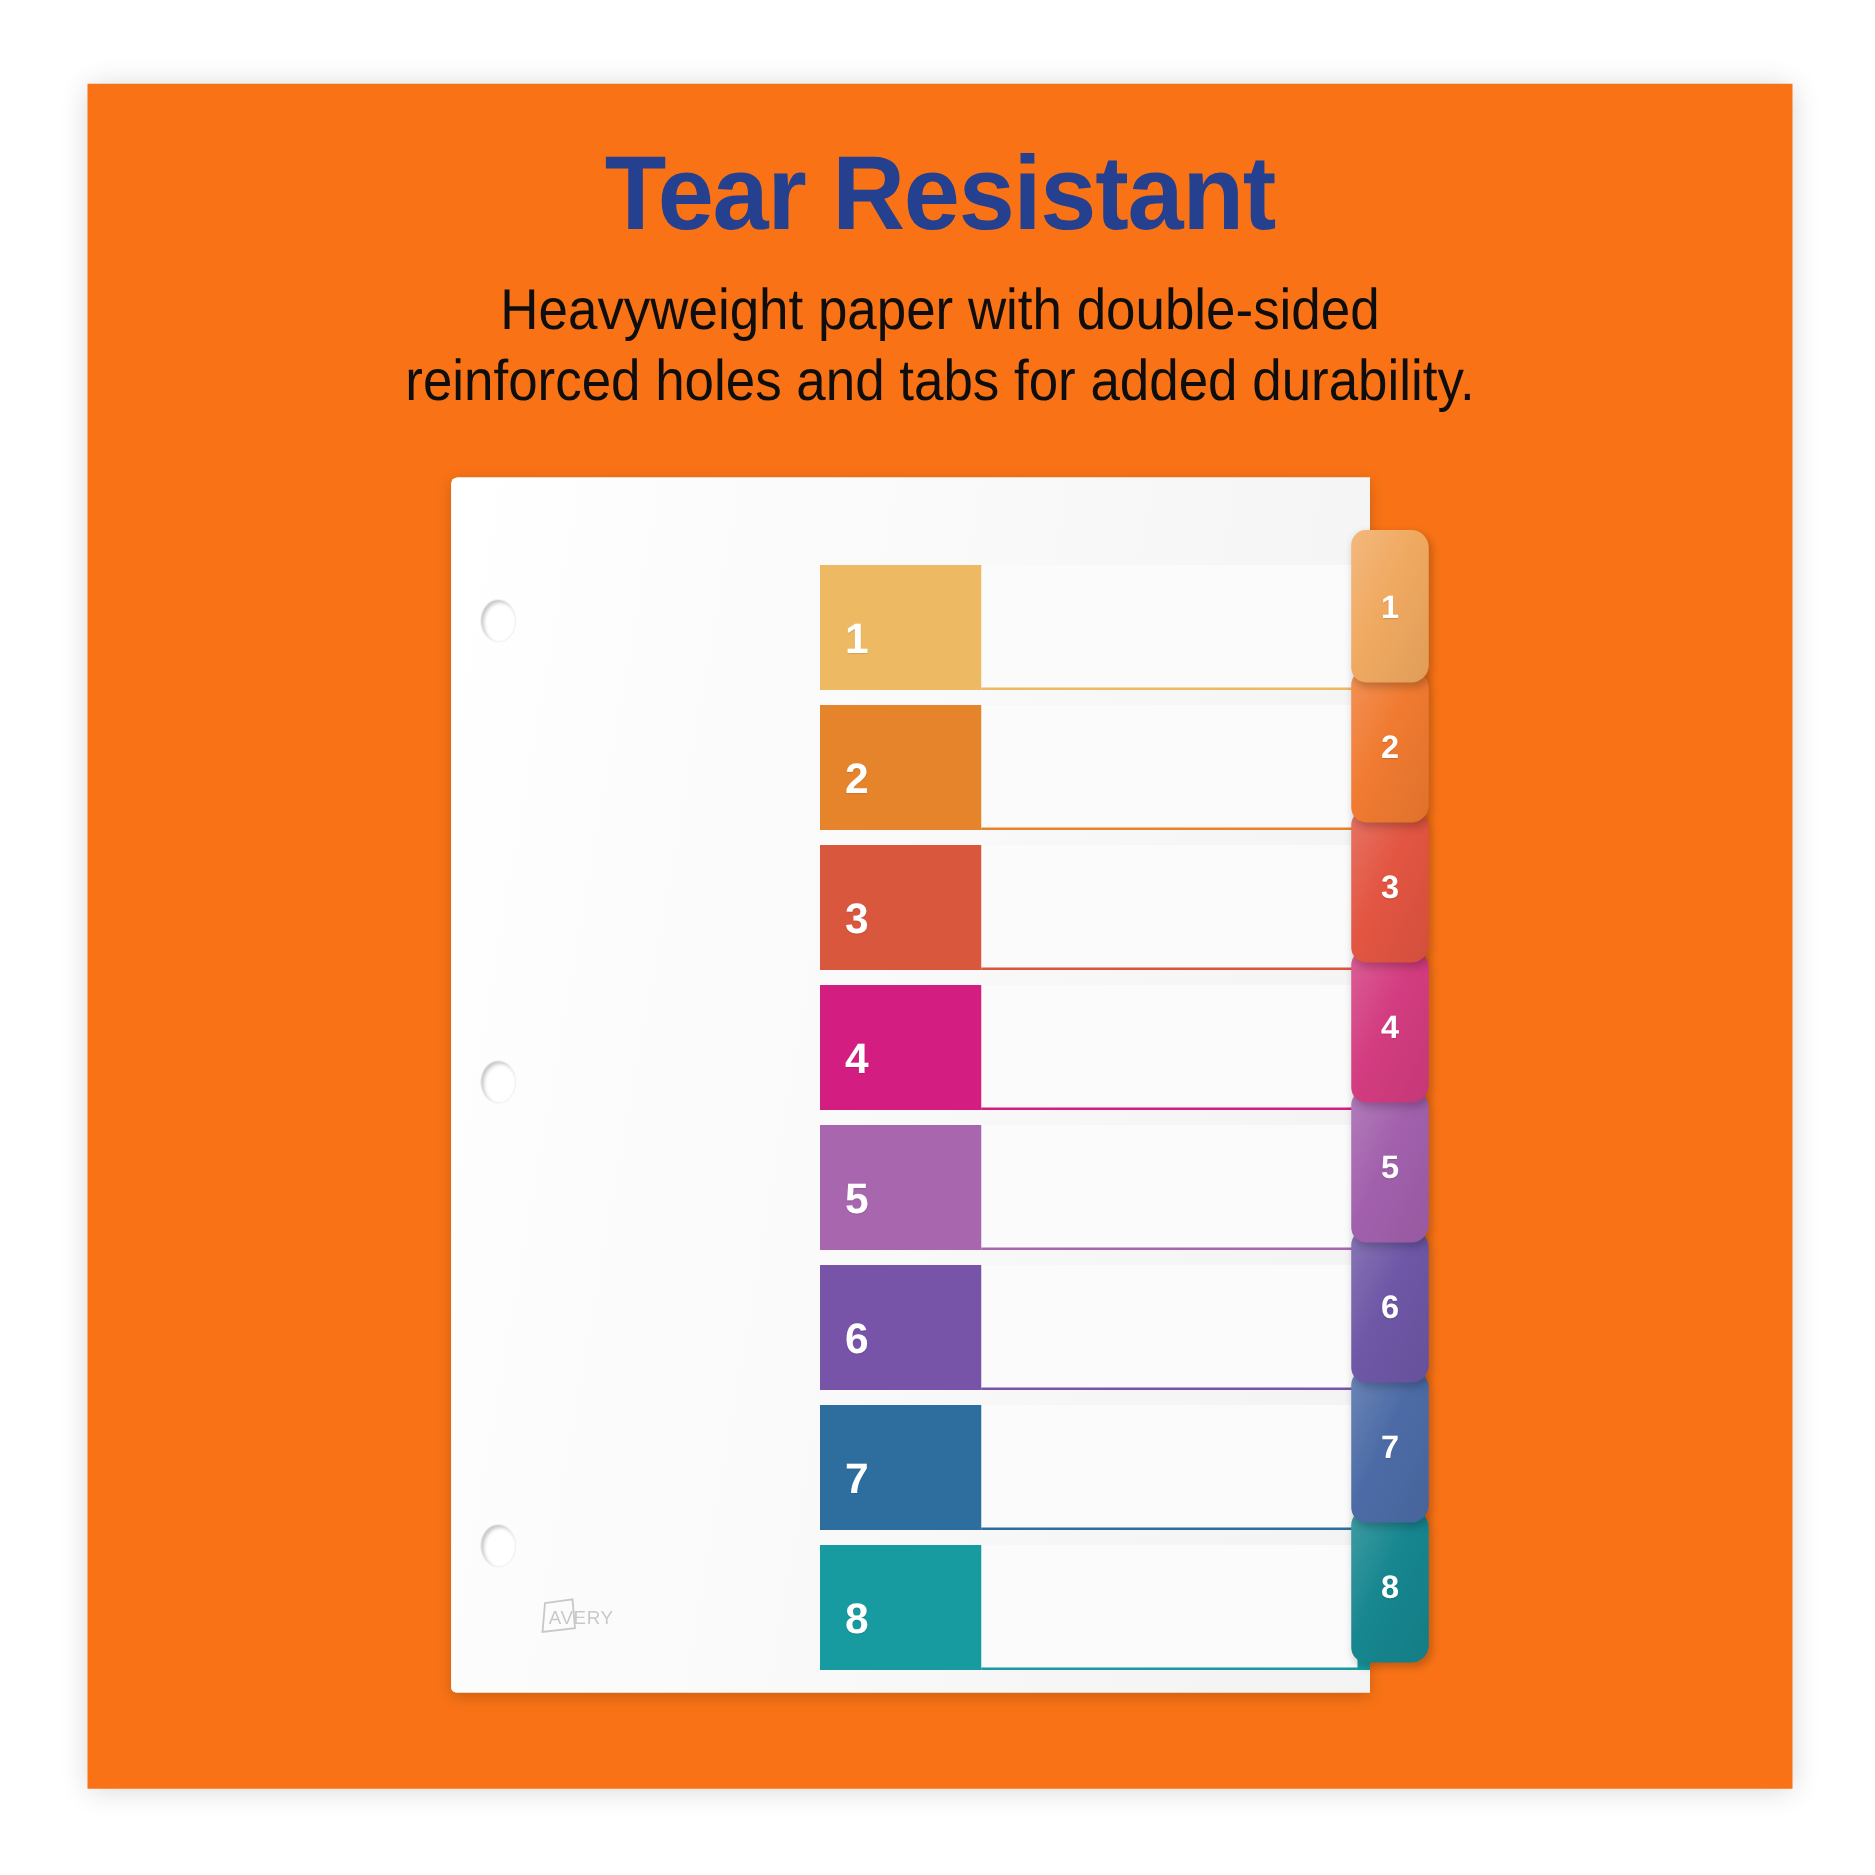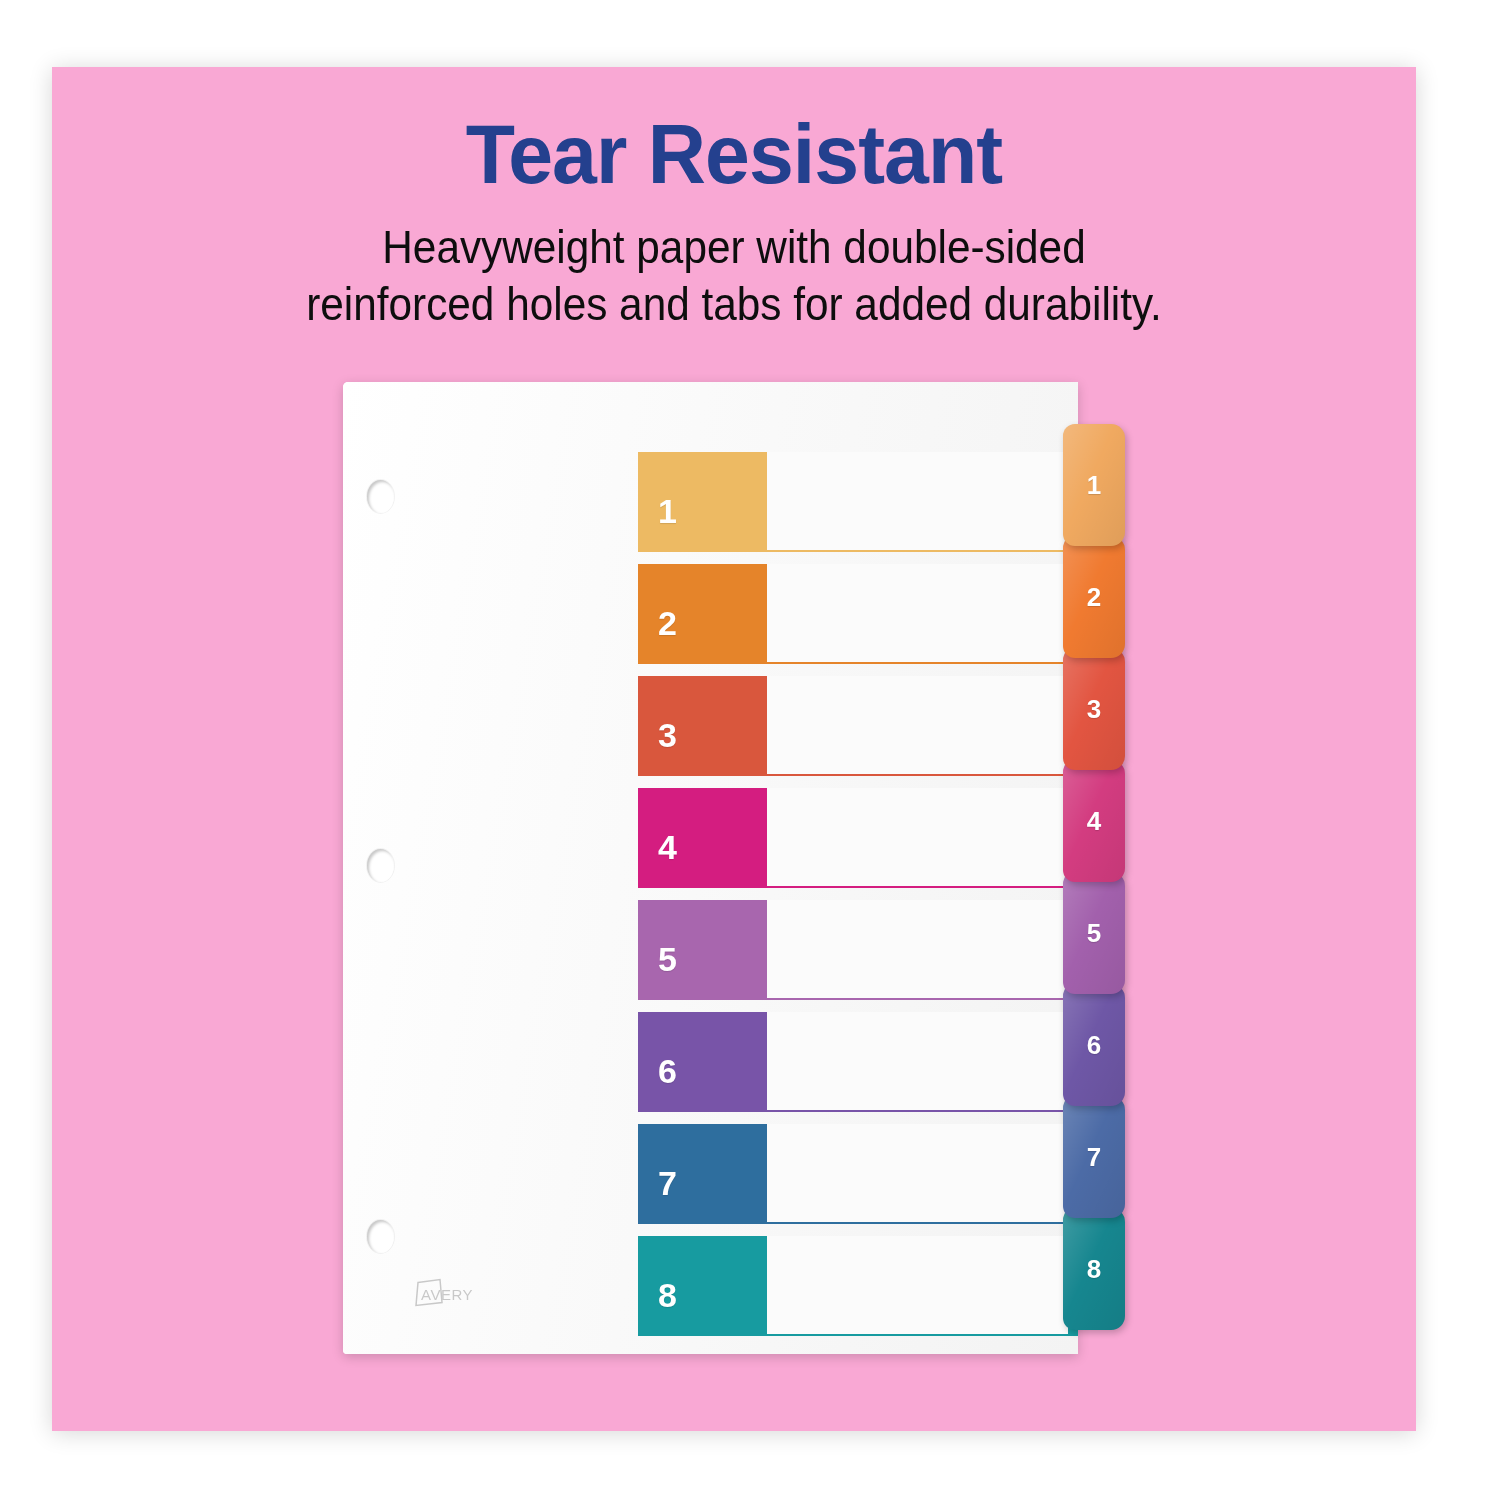--- a/index.html
+++ b/index.html
@@ -7,23 +7,23 @@
     width:1500px;height:1500px;
     background:#ffffff;
     font-family:"Liberation Sans", sans-serif;
     overflow:hidden;
   }
   .stage{position:relative;width:1500px;height:1500px;}
 
   
   .card{
     position:absolute;
-    left:52px;top:67px;
+    left:70px;top:67px;
     width:1364px;height:1364px;
-    background:#f9a8d4;
+    background:#f97316;
     box-shadow:0 2px 22px rgba(0,0,0,.16);
   }
 
   
   .headline{
     position:absolute;left:0;top:40px;width:1364px;
     text-align:center;
   }
   .title{
     font-family:"Liberation Sans", sans-serif;

